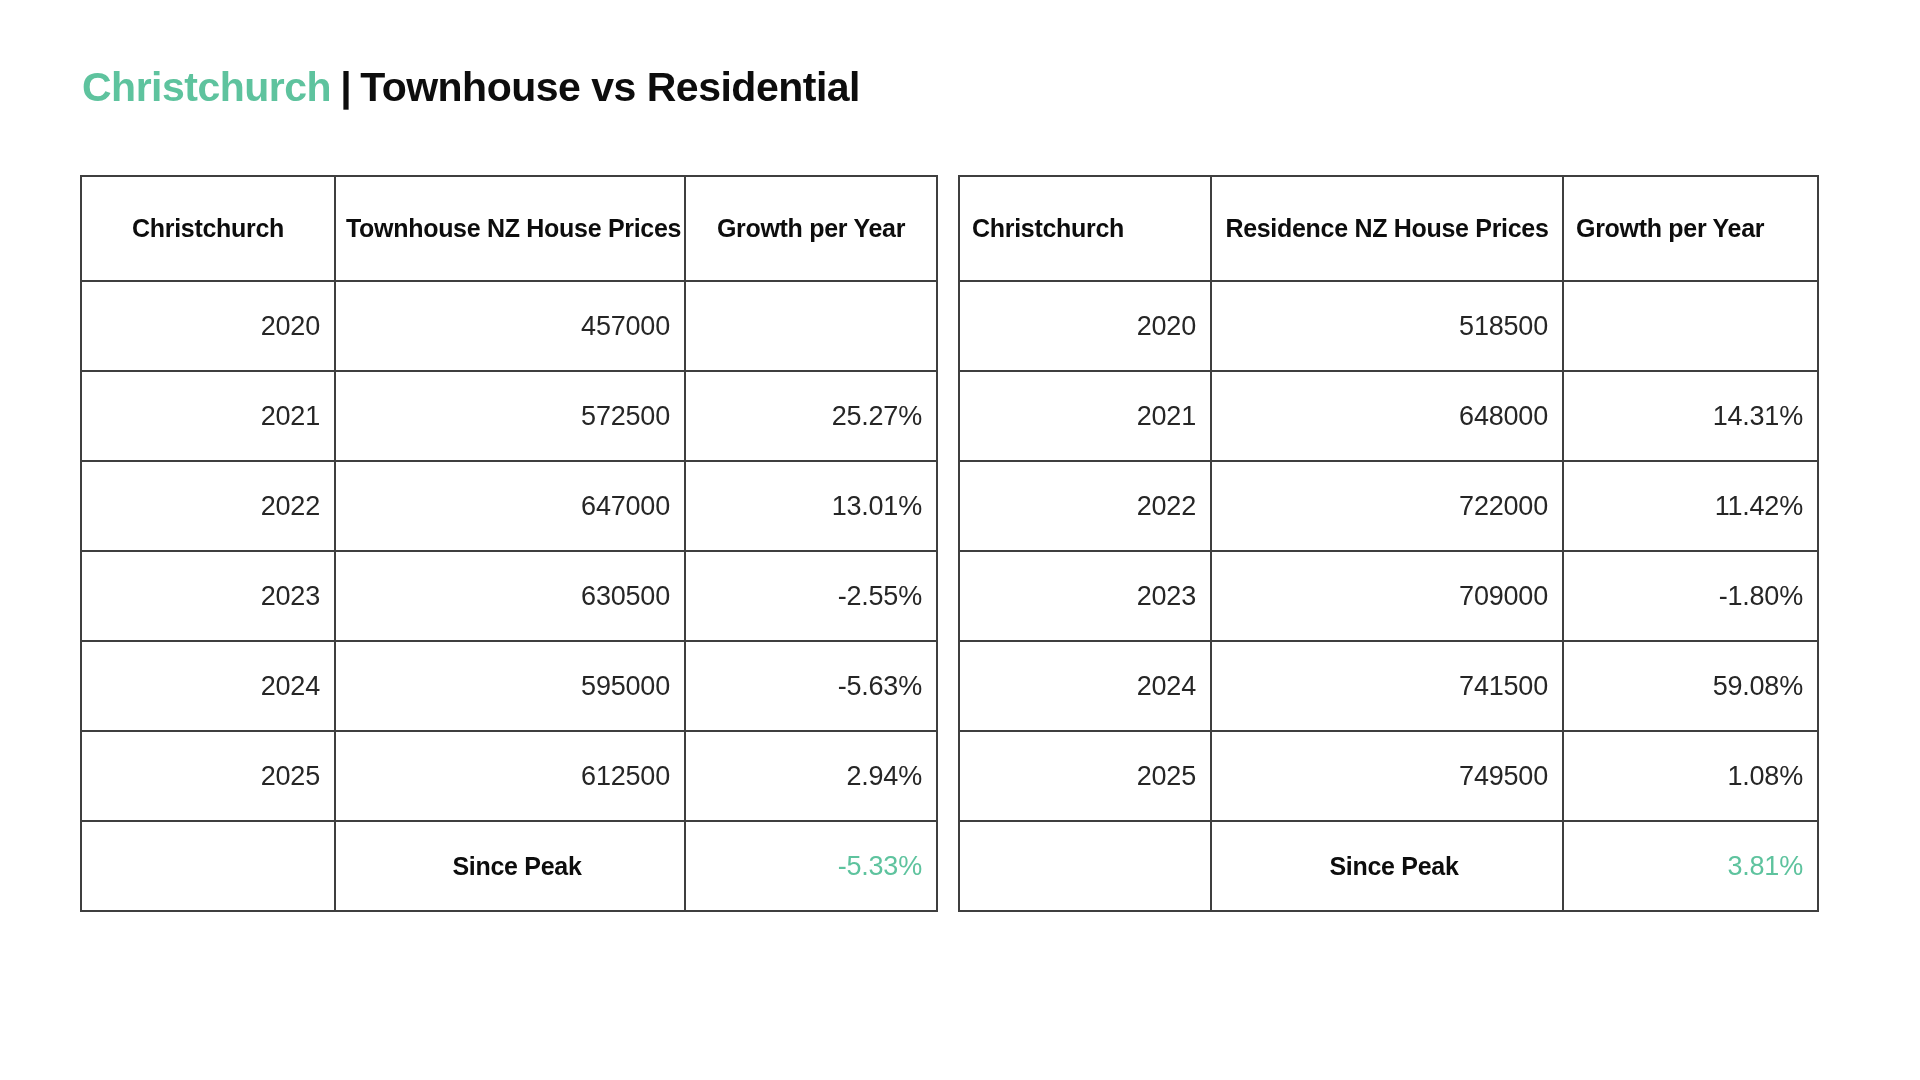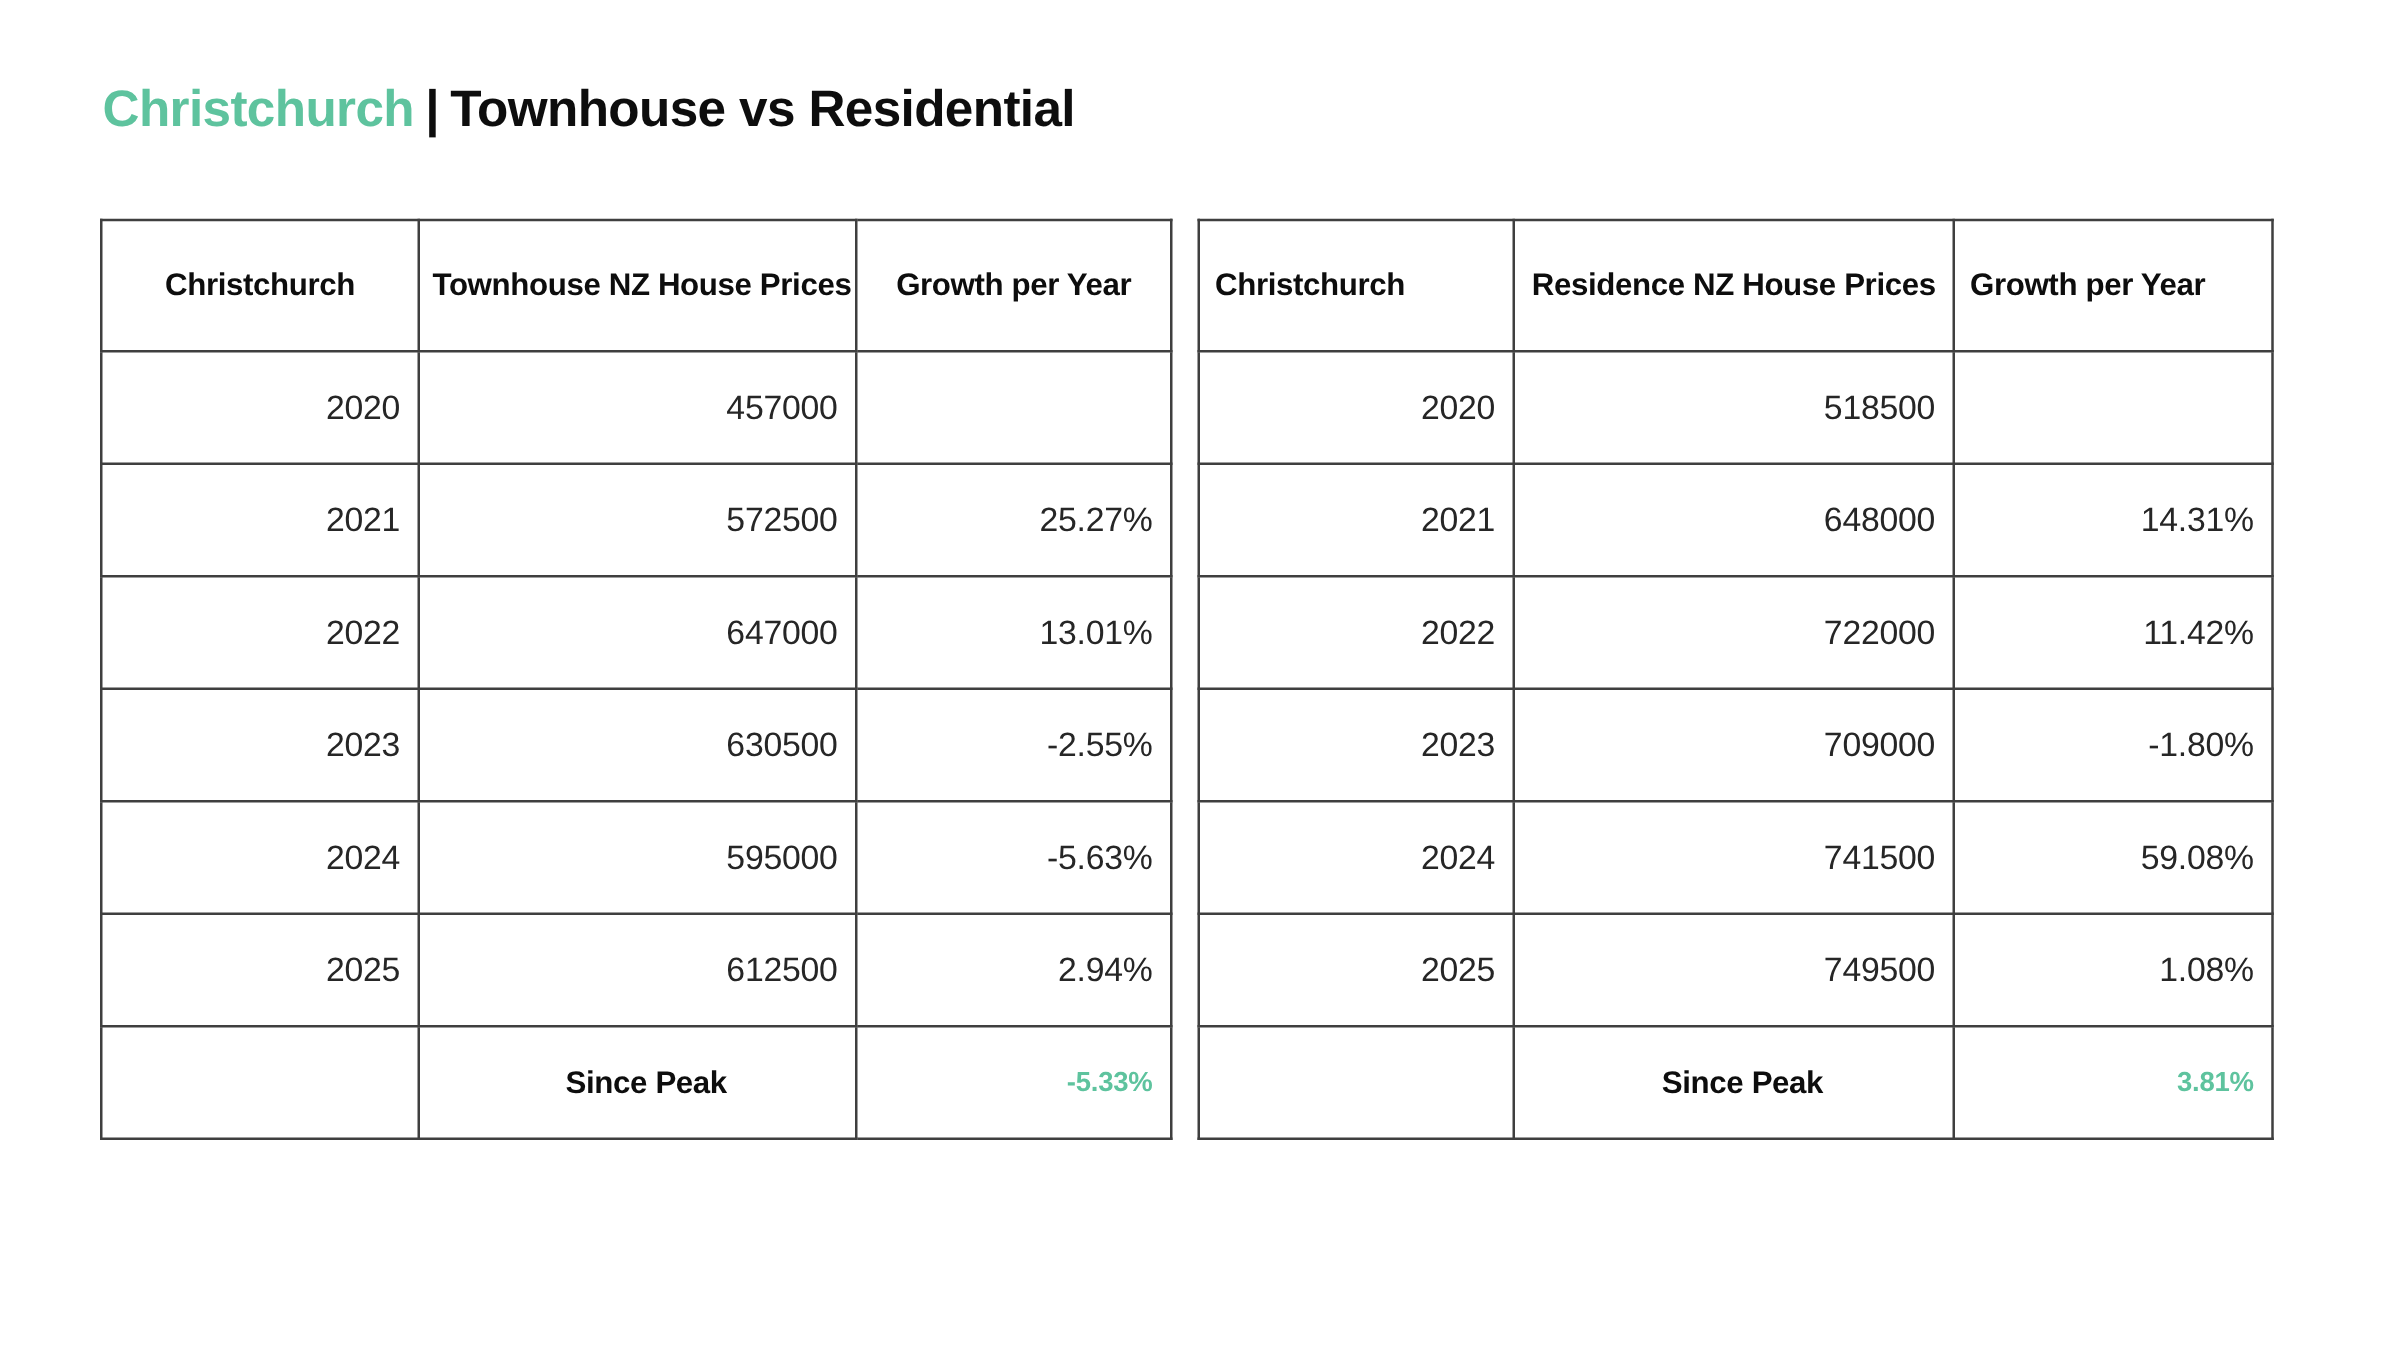--- a/index.html
+++ b/index.html
@@ -69,22 +69,22 @@
   }
   .data-table td.peak-label {
     text-align: center;
     padding: 0 0 0 14px;
     font-size: 25px;
     font-weight: 700;
     color: #0d0d0d;
     letter-spacing: -0.3px;
   }
   .data-table td.peak-value {
-    font-weight: 700;
-    font-size: 22px;
+    font-weight: 400;
+    font-size: 27px;
     text-align: right;
   }
   .source {
     margin: 46px 0 0 2px;
     font-size: 29px;
     font-weight: 400;
     color: #1f1f1f;
     letter-spacing: -0.2px;
   }
 </style>

